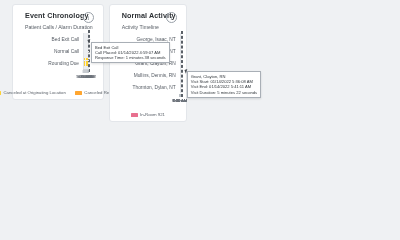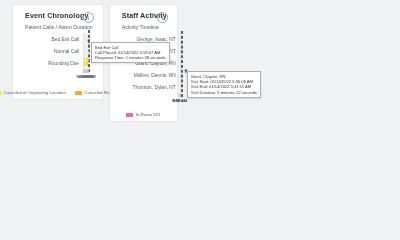--- a/index.html
+++ b/index.html
@@ -188,21 +188,21 @@
         <span>Canceled at Originating Location</span>
       </div>
       <div class="legend-item">
         <span class="swatch" style="background:#ffa630;"></span>
         <span>Canceled Remotely</span>
       </div>
     </div>
   </div>
 
   <div class="card staff">
-    <div class="card-title">Staff Activity</div>
+    <div class="card-title">Normal Activity</div>
     <div class="card-sub">Activity Timeline</div>
     <div class="info-icon">i</div>
 
     <div class="plot-wrap" style="height:62px;">
       <div class="ylabels" style="height:60px;">
         <div class="ylabel" style="height:12px;">George, Isaac, NT</div>
         <div class="ylabel" style="height:12px;">Gibson, Frederick, NT</div>
         <div class="ylabel" style="height:12px;">Grant, Clayton, RN</div>
         <div class="ylabel" style="height:12px;">Mullins, Dennis, RN</div>
         <div class="ylabel" style="height:12px;">Thornton, Dylan, NT</div>

